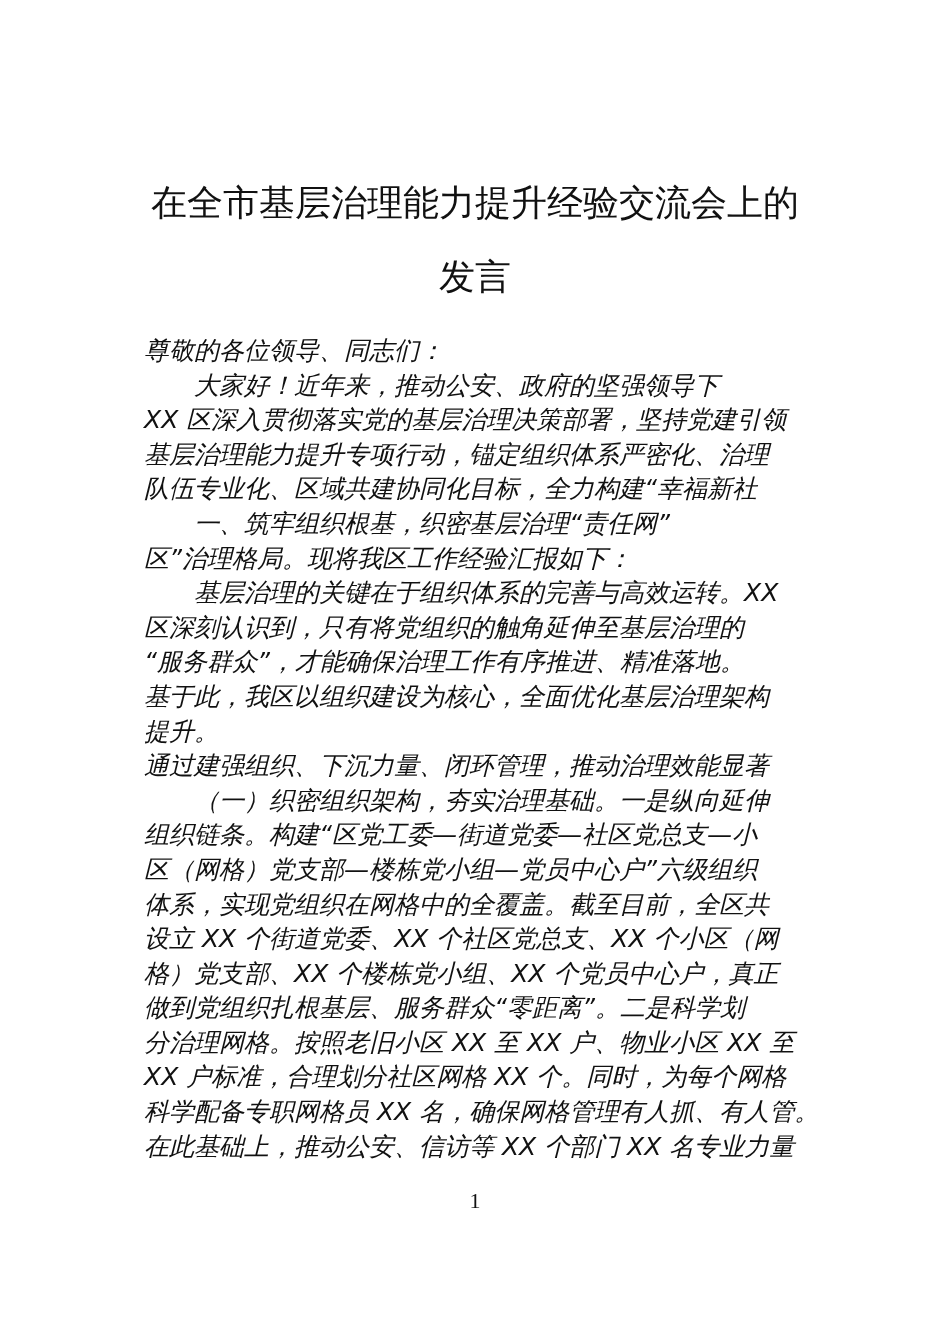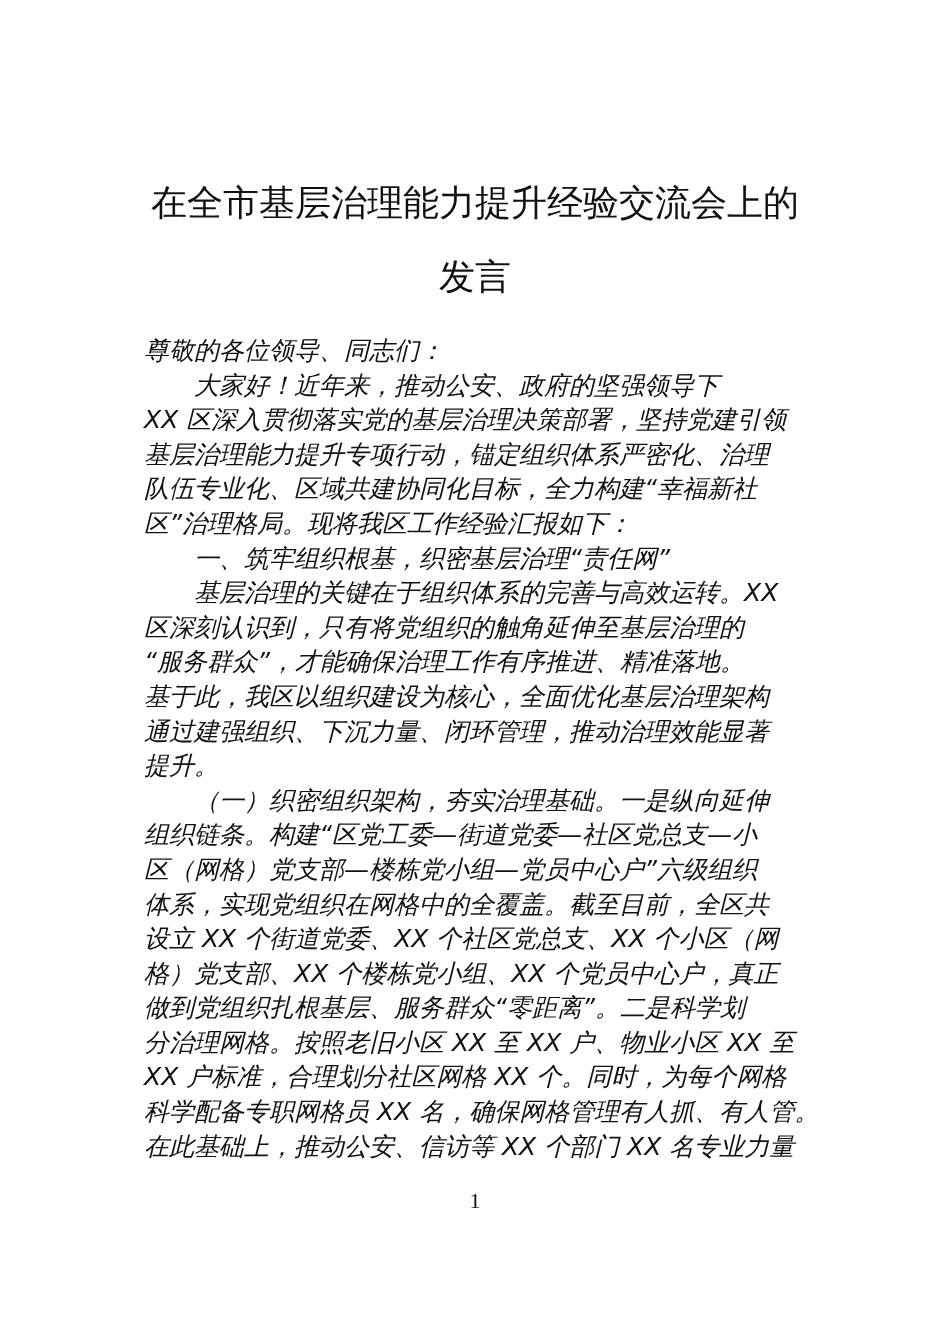--- a/index.html
+++ b/index.html
@@ -72,28 +72,28 @@
     <span class="tline">在全市基层治理能力提升经验交流会上的</span>
     <span class="tline">发言</span>
   </h1>
 
   <div class="body-text">
     <span class="line">尊敬的各位领导、同志们：</span>
     <span class="line indent">大家好！近年来，推动公安、政府的坚强领导下</span>
     <span class="line">XX 区深入贯彻落实党的基层治理决策部署，坚持党建引领</span>
     <span class="line">基层治理能力提升专项行动，锚定组织体系严密化、治理</span>
     <span class="line">队伍专业化、区域共建协同化目标，全力构建“幸福新社</span>
+    <span class="line indent">一、筑牢组织根基，织密基层治理“责任网”</span>
     <span class="line">区”治理格局。现将我区工作经验汇报如下：</span>
-    <span class="line indent">一、筑牢组织根基，织密基层治理“责任网”</span>
     <span class="line indent">基层治理的关键在于组织体系的完善与高效运转。XX</span>
     <span class="line">区深刻认识到，只有将党组织的触角延伸至基层治理的</span>
     <span class="line">“服务群众”，才能确保治理工作有序推进、精准落地。</span>
     <span class="line">基于此，我区以组织建设为核心，全面优化基层治理架构</span>
+    <span class="line">提升。</span>
     <span class="line">通过建强组织、下沉力量、闭环管理，推动治理效能显著</span>
-    <span class="line">提升。</span>
     <span class="line indent">（一）织密组织架构，夯实治理基础。一是纵向延伸</span>
     <span class="line">组织链条。构建“区党工委—街道党委—社区党总支—小</span>
     <span class="line">区（网格）党支部—楼栋党小组—党员中心户”六级组织</span>
     <span class="line">体系，实现党组织在网格中的全覆盖。截至目前，全区共</span>
     <span class="line">设立 XX 个街道党委、XX 个社区党总支、XX 个小区（网</span>
     <span class="line">格）党支部、XX 个楼栋党小组、XX 个党员中心户，真正</span>
     <span class="line">做到党组织扎根基层、服务群众“零距离”。二是科学划</span>
     <span class="line">分治理网格。按照老旧小区 XX 至 XX 户、物业小区 XX 至</span>
     <span class="line">XX 户标准，合理划分社区网格 XX 个。同时，为每个网格</span>
     <span class="line">科学配备专职网格员 XX 名，确保网格管理有人抓、有人管。</span>

